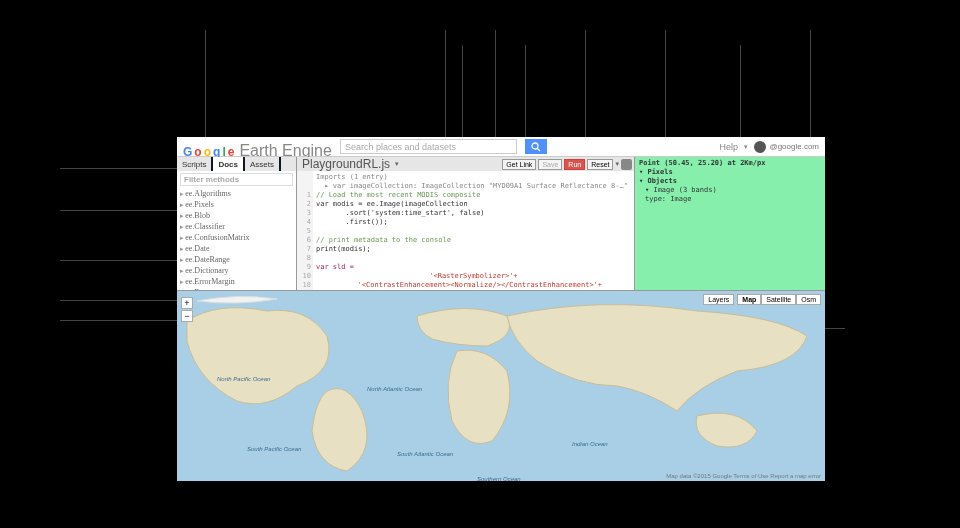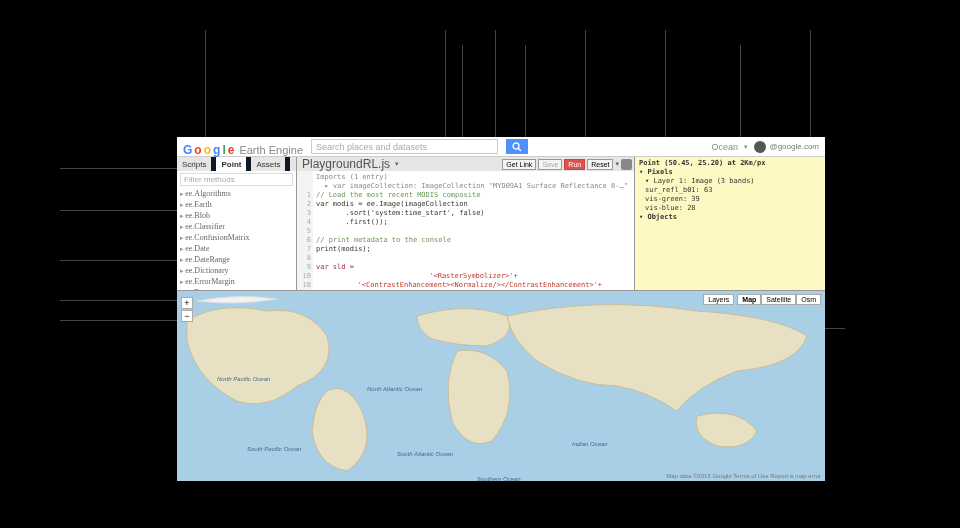--- a/index.html
+++ b/index.html
@@ -8,60 +8,60 @@
 
 
 .callout { position: absolute; border-top: 1px solid #444; }
 .callout.v { border-top: none; border-left: 1px solid #444; }
 
 
 .topbar { height: 20px; display: flex; align-items: center; padding: 2px 6px; border-bottom: 1px solid #ccc; background: #fff; }
 .logo { display: flex; align-items: baseline; gap: 2px; }
 .logo-g { font-weight: bold; font-size: 12px; }
 .c-blue{color:#4285F4}.c-red{color:#EA4335}.c-yellow{color:#FBBC05}.c-green{color:#34A853}
-.logo-ee { color: #888; font-size: 11px; margin-left: 3px; margin-top: 8px; }
+.logo-ee { color: #888; font-size: 16px; margin-left: 3px; margin-top: 8px; }
 .searchbox { flex: 1; margin: 12px 8px; height: 15px; border: 1px solid #ccc; padding: 4px 4px; font-size: 9px; color: #aaa; display: flex; align-items: center; }
 .searchbtn { width: 22px; height: 15px; background: #4d90fe; display: flex; align-items: center; justify-content: center; }
 .help { color: #888; font-size: 9px; margin: 0 6px; }
 .avatar { width: 12px; height: 12px; border-radius: 50%; background: #555; }
 .email { color: #777; font-size: 8px; margin-left: 4px; }
 
 
 .panels { flex: 1; display: flex; min-height: 0; border-bottom: 1px solid #999; }
 .panel { display: flex; flex-direction: column; border-right: 1px solid #999; }
 .left { width: 120px; }
 .middle { flex: 1; }
 .right { width: 190px; }
 .tabrow { height: 14px; background: #e6e6e6; display: flex; align-items: stretch; font-size: 8px; }
-.tab { padding: 1px 5px; border-right: 5px solid #0f172a; background: #e6e6e6; color: #333; cursor: pointer; display: flex; align-items: center; }
+.tab { padding: 1px 5px; border-right: 2px solid #0f172a; background: #e6e6e6; color: #333; cursor: pointer; display: flex; align-items: center; }
 .tab.active { background: #fff; font-weight: bold; }
 .middle .tabrow { position: relative; }
 .script-name { font-size: 12px; padding: 1px 5px; color: #555; display: flex; align-items: center; }
 .toolbar-right { margin-left: auto; display: flex; gap: 2px; align-items: center; padding-right: 2px; }
 .btn { font-size: 7px; border: 1px solid #999; background: #f4f4f4; padding: 0 3px; height: 11px; display: flex; align-items: center; cursor: pointer; }
 .btn.primary { background: #d9534f; color: #fff; border-color: #d43f3a; }
 .gear { width: 11px; height: 11px; background: #888; border-radius: 2px; }
 
 
 .leftbody { flex:1; overflow: hidden; background: #fff; padding: 2px 3px; font-size: 8px; }
-.filter { color: #aaa; border: 1px solid #ddd; padding: 1px 3px; margin-bottom: 2px; }
+.filter { color: #aaa; border: 1px solid #ddd; padding: 1px 3px; margin-bottom: 2px; font-weight: bold; }
 .doc-item { color: #666; padding: 1px 0; white-space: nowrap; font-family: Liberation Serif, serif; }
 .doc-item::before { content: "▸ "; font-size: 7px; color: #999; }
 
 
 .codebody { flex:1; overflow: hidden; font-family: Monaco, monospace; font-size: 7px; line-height: 9px; display: flex; background: #fff; }
 .gutter { width: 16px; background: #f4f4f4; color: #aaa; text-align: right; padding: 2px 2px 0 0; }
 .code { flex: 1; padding: 2px 3px; white-space: pre; color: #333; }
 .tk-imp { color: #888; }
 .tk-kw { color: #a71d5d; }
 .tk-com { color: #6a9955; }
 .tk-tag { color: #c0392b; text-align: center; }
 
 
-.rightbody { flex:1; overflow: hidden; font-family: Monaco, monospace; font-size: 7px; line-height: 9px; padding: 2px 4px; background: #fef9c3; color: #333; }
+.rightbody { flex:1; overflow: hidden; font-family: Monaco, monospace; font-size: 7px; line-height: 9px; padding: 2px 4px; background: #86efac; color: #333; }
 .rightbody .hdr { font-weight: bold; }
 .rightbody .sub { margin-left: 6px; }
 
 
 .map { flex: 1; position: relative; background: linear-gradient(180deg,#a8d0e6 0%, #f0ead6 40%, #a8d0e6 100%); overflow: hidden; }
 .map svg { width: 100%; height: 100%; }
 .map-controls-left { position: absolute; left: 4px; top: 6px; display: flex; flex-direction: column; gap: 1px; }
 .zoom { width: 12px; height: 12px; background: #fff; border: 1px solid #aaa; font-size: 9px; display: flex; align-items: center; justify-content: center; cursor: pointer; }
 .map-right { position: absolute; right: 4px; top: 3px; display: flex; gap: 3px; align-items: center; }
 .layers-btn, .maptype { font-size: 7px; background: #fff; border: 1px solid #aaa; padding: 1px 4px; cursor: pointer; }
@@ -106,39 +106,39 @@
     <div class="searchbox">
       <span>Search places and datasets</span>
     </div>
     <div class="searchbtn">
       <svg width="10" height="10" viewBox="0 0 10 10">
           <circle cx="4" cy="4" r="3" fill="none" stroke="#fff" stroke-width="1.3"></circle>
           <line x1="6.2" y1="6.2" x2="9" y2="9" stroke="#fff" stroke-width="1.3"></line>
         </svg>
     </div>
     <div style="flex:1"></div>
-    <span class="help">Ocean</span>
+    <span class="help">Help</span>
     <span style="color:#888;font-size:7px">▾</span>
     <div class="avatar" style="margin-left:6px"></div>
     <span class="email">@google.com</span>
   </div>
 
   <div class="panels" style="height:134px;flex:none">
 
     <div class="panel left">
       <div class="tabrow">
         <div class="tab">Scripts</div>
-        <div class="tab active">Point</div>
+        <div class="tab active">Docs</div>
         <div class="tab">Assets</div>
       </div>
       <div class="leftbody">
         <div class="filter">Filter methods</div>
         <div id="doc-items">
             <div class="doc-item">ee.Algorithms</div>
-            <div class="doc-item">ee.Earth</div>
+            <div class="doc-item">ee.Pixels</div>
             <div class="doc-item">ee.Blob</div>
             <div class="doc-item">ee.Classifier</div>
             <div class="doc-item">ee.ConfusionMatrix</div>
             <div class="doc-item">ee.Date</div>
             <div class="doc-item">ee.DateRange</div>
             <div class="doc-item">ee.Dictionary</div>
             <div class="doc-item">ee.ErrorMargin</div>
             <div class="doc-item">ee.Feature</div>
           </div>
       </div>
@@ -174,27 +174,25 @@
             <div>18</div>
           </div>
         <div class="code" id="code"><div class="tk-imp">Imports (1 entry) </div><div class="tk-imp">  ▸ var imageCollection: ImageCollection "MYD09A1 Surface Reflectance 8-…"</div><div class="tk-com">// Load the most recent MODIS composite</div><div>var modis = ee.Image(imageCollection</div><div>       .sort('system:time_start', false)</div><div>       .first());</div><div>&nbsp;</div><div class="tk-com">// print metadata to the console</div><div>print(modis);</div><div>&nbsp;</div><div class="tk-kw">var sld = </div><div class="tk-tag">'&lt;RasterSymbolizer&gt;'+</div><div class="tk-tag">   '&lt;ContrastEnhancement&gt;&lt;Normalize/&gt;&lt;/ContrastEnhancement&gt;'+</div></div>
       </div>
     </div>
 
     <div class="panel right" style="border-right:none">
       <div class="rightbody">
         <div class="hdr">Point (50.45, 25.20) at 2Km/px</div>
         <div class="hdr">▾ Pixels</div>
-        <div id="pixelrows">
-            <div class="sub">▾ Layer 1: Image (3 bands) </div>
-            <div class="sub">    sur_refl_b01: 63</div>
-            <div class="sub">    vis-green: 39</div>
-            <div class="sub">    vis-blue: 28</div>
+        <div class="hdr">▾ Objects</div>
+        <div id="objrows">
+            <div class="sub">▾ Image (3 bands)</div>
+            <div class="sub">    type: Image</div>
           </div>
-        <div class="hdr">▾ Objects</div>
       </div>
     </div>
   </div>
 
   <div class="map">
     <svg viewBox="0 0 648 190" preserveAspectRatio="none">
       <rect width="648" height="190" fill="#a8cfe6"></rect>
 
       <path d="M10,30 Q40,10 90,20 Q130,15 150,45 Q160,80 120,95 Q90,120 60,110 Q20,90 10,50 Z" fill="#e8e0c2" stroke="#c9bd96"></path>
       <path d="M150,100 Q170,90 185,120 Q200,160 170,180 Q140,175 135,140 Q138,110 150,100 Z" fill="#e8e0c2" stroke="#c9bd96"></path>

